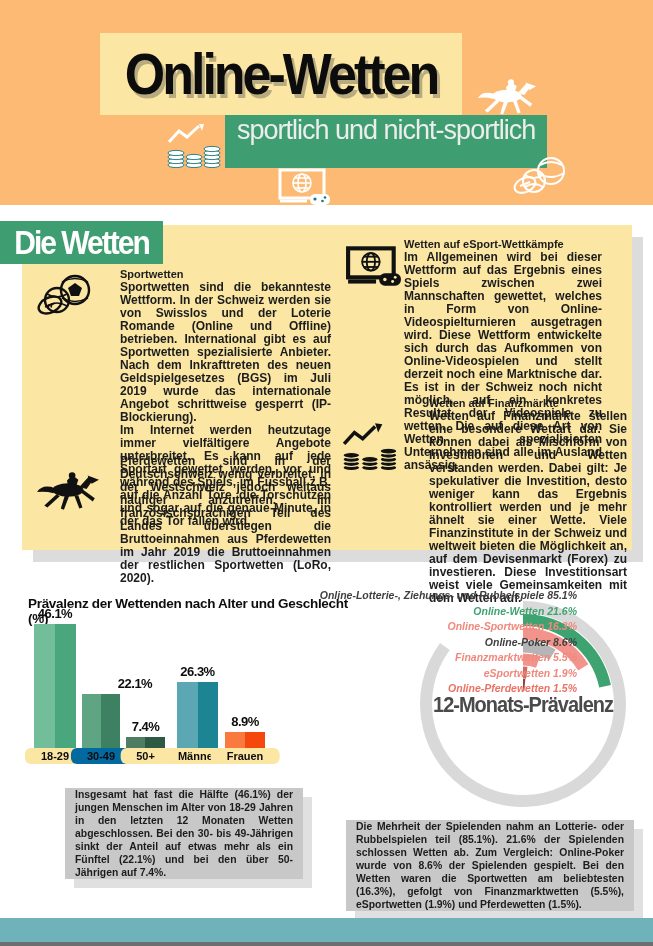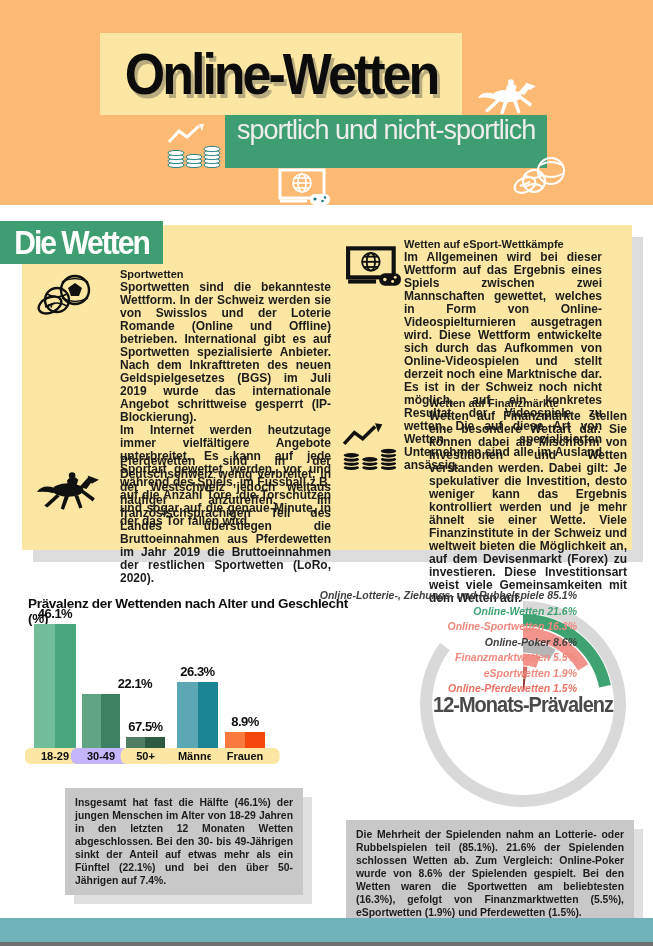--- a/index.html
+++ b/index.html
@@ -45,21 +45,21 @@
 
   
   .radial-svg{position:absolute;left:417px;top:598px;width:212px;height:212px;}
   .radial-legend{position:absolute;right:76px;top:588px;text-align:right;z-index:2;}
   .legend-row{font-size:10.5px;font-weight:900;line-height:15.5px;white-space:nowrap;font-style:italic;}
   .radial-center{position:absolute;left:413px;top:693px;width:220px;text-align:center;
                  font-size:20px;font-weight:900;letter-spacing:-1px;color:#4a4a4a;z-index:2;
                  transform:scaleY(1.08);}
 
   
-  .note{background:#c8c8c8;box-shadow:9px 9px 0 #e0e0e0;padding:8px 10px;
+  .note{background:#c8c8c8;box-shadow:9px 9px 0 #e0e0e0;padding:0 10px;
         font-size:10.4px;font-weight:700;color:#1c1c1c;line-height:13px;text-align:justify;}
   .note-left{position:absolute;left:65px;top:788px;width:218px;}
   .note-right{position:absolute;left:346px;top:820px;width:268px;}
 
   
   .footer-band{position:absolute;left:0;top:918px;width:653px;height:24px;background:#6fb2ba;}
   .footer-line{position:absolute;left:0;top:942px;width:653px;height:4px;background:#6e6e6e;}
 </style>
 </head>
 <body>
@@ -237,23 +237,23 @@
     </div>
   </div>
 
   <div class="bar-title">Prävalenz der Wettenden nach Alter und Geschlecht (%)</div>
   <div class="bar-plot" id="bar-plot">
       <div class="bar" style="left: 10px; width: 42px; height: 134px; background: linear-gradient(90deg, rgb(114, 189, 154) 50%, rgb(74, 167, 125) 50%);"></div>
       <div class="bar-value" style="left: 31px; bottom: 137px;">46.1%</div>
       <div class="bar-tag" style="left: 31px; background: rgb(251, 231, 163);">18-29</div>
       <div class="bar" style="left: 58px; width: 38px; height: 64px; background: linear-gradient(90deg, rgb(95, 165, 131) 50%, rgb(61, 129, 98) 50%);"></div>
       <div class="bar-value" style="left: 71px; bottom: 67px; margin-left: 40px;">22.1%</div>
-      <div class="bar-tag" style="left: 77px; background: #c4b5fd;">30-49</div>
+      <div class="bar-tag" style="left: 77px; background: #0369a1;">30-49</div>
       <div class="bar" style="left: 102px; width: 39px; height: 21px; background: linear-gradient(90deg, rgb(79, 125, 100) 50%, rgb(46, 89, 67) 50%);"></div>
-      <div class="bar-value" style="left: 121.5px; bottom: 24px;">67.5%</div>
+      <div class="bar-value" style="left: 121.5px; bottom: 24px;">7.4%</div>
       <div class="bar-tag" style="left: 121.5px; background: rgb(251, 231, 163);">50+</div>
       <div class="bar" style="left: 153px; width: 41px; height: 76px; background: linear-gradient(90deg, rgb(91, 167, 180) 50%, rgb(29, 132, 148) 50%);"></div>
       <div class="bar-value" style="left: 173.5px; bottom: 79px;">26.3%</div>
       <div class="bar-tag" style="left: 173.5px; background: rgb(251, 231, 163);">Männer</div>
       <div class="bar" style="left: 201px; width: 40px; height: 26px; background: linear-gradient(90deg, rgb(249, 121, 63) 50%, rgb(244, 72, 13) 50%);"></div>
       <div class="bar-value" style="left: 221px; bottom: 29px;">8.9%</div>
       <div class="bar-tag" style="left: 221px; background: rgb(251, 231, 163);">Frauen</div>
     </div>
 
   <svg class="radial-svg" id="radial-svg" viewBox="0 0 212 212">

